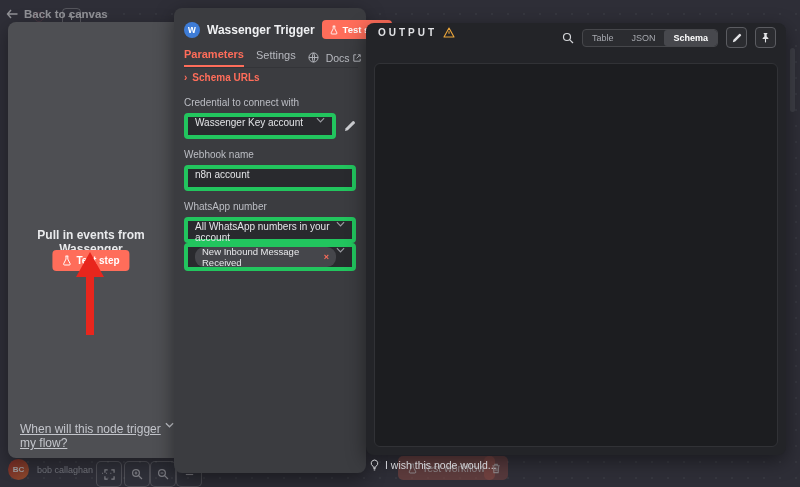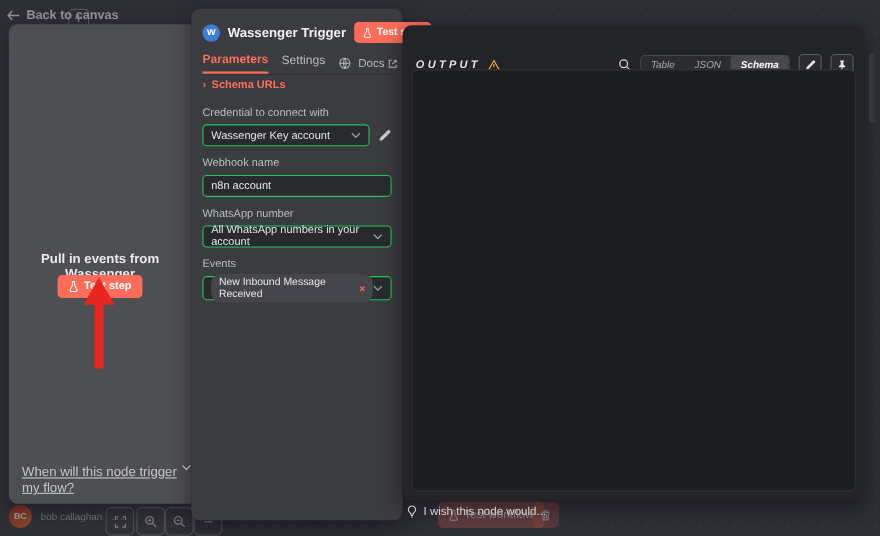--- a/index.html
+++ b/index.html
@@ -61,33 +61,33 @@
   .tabs{position:absolute;left:10px;right:8px;top:40px;height:19px;display:flex;
         align-items:center;gap:12px;border-bottom:1px solid #333438;}
   .tab{font-size:11px;color:#b7b9bf;padding-bottom:5px;}
   .tab.active{color:#ff6d5a;font-weight:bold;border-bottom:2px solid #ff6d5a;}
   .tabs-right{margin-left:auto;display:flex;align-items:center;gap:7px;color:#b7b9bf;
               font-size:10.5px;}
   .mp-body{position:absolute;left:10px;right:10px;top:60px;}
   .whsec{display:flex;align-items:center;gap:5px;color:#ff6d5a;font-size:10px;
          font-weight:bold;margin:4px 0 14px 0;}
   .flabel{color:#bcbec4;font-size:10px;margin:10px 0 5px 0;}
-  .field{background:#292a2e;border:1px solid #22c55e;border-radius:4px;height:18px;
-         display:flex;align-items:center;padding:0 7px;color:#e3e4e7;font-size:10px;}
+  .field{background:#292a2e;border:4px solid #22c55e;border-radius:4px;height:18px;
+         display:flex;padding:0 7px;color:#e3e4e7;font-size:10px;}
   .field .chev{margin-left:auto;color:#9a9ca2;display:flex;}
   .credrow{display:flex;align-items:center;gap:8px;}
   .credrow .field{flex:1 1 auto;}
   .tagpill{background:#45464b;border-radius:9px;padding:2px 7px;font-size:9.5px;
            color:#e8e9eb;display:inline-flex;align-items:center;gap:4px;}
   .tagx{color:#ff6d5a;font-size:9px;font-weight:bold;}
 
   .outpanel{left:366px;top:23px;width:420px;height:432px;background:#232428;
             border-radius:8px;box-shadow:0 6px 20px rgba(0,0,0,.45);}
-  .out-head{position:absolute;left:12px;right:10px;top:24px;height:24px;display:flex;
-            align-items:center;font-style:italic;}
+  .out-head{position:absolute;left:12px;right:10px;top:4px;height:24px;display:flex;
+            align-items:flex-start;}
   .out-title{color:#e2e3e6;font-size:10px;font-weight:bold;letter-spacing:3px;}
   .warn{margin-left:6px;display:flex;}
   .out-right{margin-left:auto;display:flex;align-items:center;gap:8px;}
   .seg{display:flex;background:#2b2c30;border:1px solid #46474b;border-radius:4px;
        overflow:hidden;}
   .seg span{padding:3px 9px;font-size:9px;color:#a7a9af;}
   .seg span.active{background:#47484d;color:#fff;font-weight:bold;border-radius:3px;}
   .sqbtn{width:19px;height:19px;border:1px solid #5b5c61;border-radius:4px;
          display:flex;align-items:center;justify-content:center;background:#2b2c30;}
   .out-body{position:absolute;left:8px;right:8px;top:40px;bottom:8px;background:#1c1d20;
@@ -264,21 +264,20 @@
       <div class="flabel">WhatsApp number</div>
       <div class="field">
         <span>All WhatsApp numbers in your account</span>
         <span class="chev">
           <svg width="9" height="6" viewBox="0 0 10 6" fill="none" stroke="#9a9ca2" stroke-width="1.3">
               <path d="M1 1l4 4 4-4"></path>
             </svg>
         </span>
       </div>
 
-      <div class="flabel">Events</div>
       <div class="field" style="height:20px;">
         <span class="tagpill">
           <span>New Inbound Message Received</span>
           <span class="tagx">×</span>
         </span>
         <span class="chev">
           <svg width="9" height="6" viewBox="0 0 10 6" fill="none" stroke="#9a9ca2" stroke-width="1.3">
               <path d="M1 1l4 4 4-4"></path>
             </svg>
         </span>

